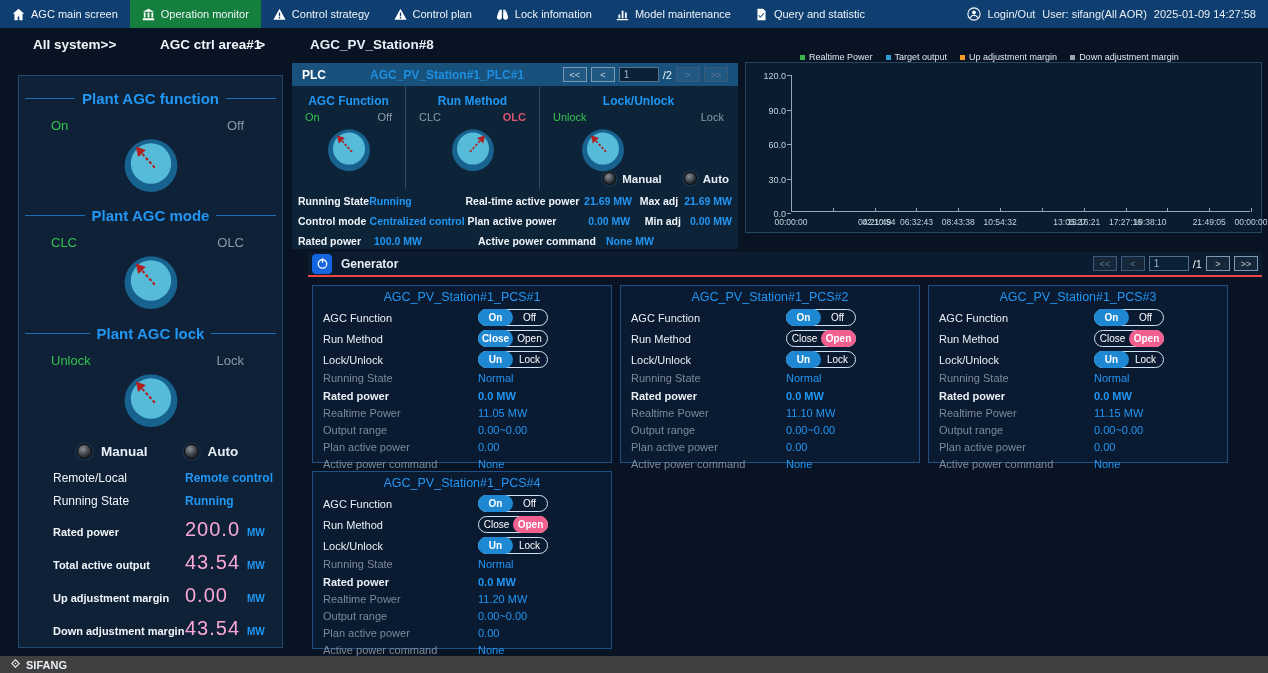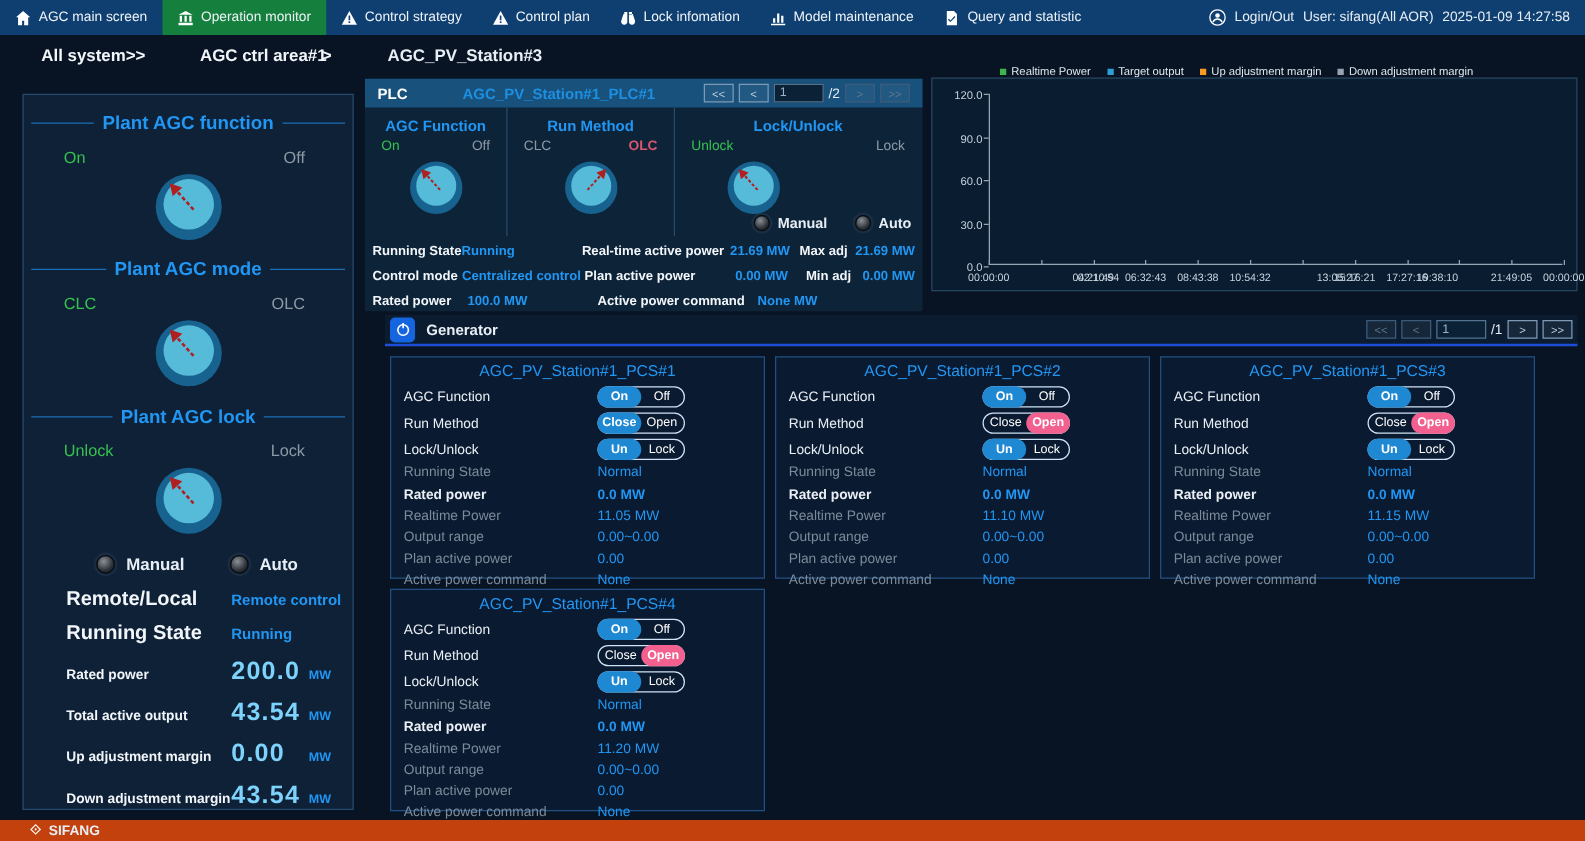--- a/index.html
+++ b/index.html
@@ -32,25 +32,25 @@
   .st-off { color:#8d9aa5; }
   .knob-holder { display:flex; justify-content:center; margin-top:2px; cursor:pointer; }
   .knob-lg svg { width:58px; height:58px; }
   .knob-sm svg { width:46px; height:46px; }
   .radio { width:15px; height:15px; border-radius:50%; flex:0 0 15px;
            background: radial-gradient(circle at 38% 32%, #8a9096, #2b3036 62%, #131619);
            border:1px solid #0a0d10; box-shadow:0 0 0 2px rgba(255,255,255,0.05); cursor:pointer; }
   #plant-radio-row { display:flex; align-items:center; gap:9px; padding-left:58px; margin-top:16px; font-size:13.5px; font-weight:bold; }
   #plant-radio-row .gap { width:18px; }
   .info-row { display:flex; align-items:center; padding-left:34px; margin-top:9px; }
-  .info-row .lbl { width:132px; font-size:16px; font-weight:bold; color:#f2f6fa; }
+  .info-row .lbl { width:132px; font-size:12px; font-weight:normal; color:#f2f6fa; }
   .info-row .val { font-size:12px; font-weight:bold; color:#2196f3; }
   .stat-row { display:flex; align-items:flex-end; padding-left:34px; margin-top:10px; }
   .stat-row .lbl { width:132px; font-size:11px; font-weight:bold; color:#f2f6fa; padding-bottom:3px; }
-  .stat-row .val { width:62px; font-size:20px; font-weight:bold; color:#7dd3fc; letter-spacing:1px; }
+  .stat-row .val { width:62px; font-size:20px; font-weight:normal; color:#f9a8d4; letter-spacing:1px; }
   .stat-row .unit { font-size:10px; font-weight:bold; color:#2196f3; padding-bottom:3px; }
 
   
   #plc-panel { position:absolute; left:292px; top:63px; width:446px; height:186px; background:#0d2338; }
   #plc-header { height:23px; background:#17517c; display:flex; align-items:center; padding:0 10px; }
   #plc-header .plc-t { font-weight:bold; font-size:12px; color:#fff; }
   #plc-header .plc-dev { font-weight:bold; font-size:12px; color:#1e8fe0; margin-left:44px; cursor:pointer; }
   .pager { margin-left:auto; display:flex; align-items:center; gap:4px; }
   .pg-btn { min-width:24px; height:15px; padding:0 3px; border:1px solid #7e99b4; color:#c3d2e0; font-size:9px;
             display:flex; align-items:center; justify-content:center; background:rgba(255,255,255,0.05); cursor:pointer; }
@@ -85,41 +85,41 @@
   .lg-item { display:flex; align-items:center; gap:4px; white-space:nowrap; }
   .lg-sq { width:5px; height:5px; display:inline-block; }
   #chart-panel { position:absolute; left:745px; top:62px; width:517px; height:171px; border:1px solid #26455f; background:#0a1c30; }
   .axis { position:absolute; background:#97a6b4; }
   .ytick-label { position:absolute; width:36px; text-align:right; font-size:9px; color:#c6d2dd; }
   .xtick-label { position:absolute; bottom:5px; font-size:8.5px; color:#c6d2dd; transform:translateX(-50%); }
   .tickmark { position:absolute; background:#97a6b4; }
 
   
   #gen-header { position:absolute; left:308px; top:252px; width:954px; height:25px; display:flex; align-items:center;
-                background:#0b1c30; border-bottom:2px solid #1d4ed8; padding:0 4px; }
+                background:#0b1c30; border-bottom:2px solid #ef4444; padding:0 4px; }
   #gen-icon { width:20px; height:20px; border-radius:4px; background:#1565e0; display:flex; align-items:center; justify-content:center; }
   #gen-icon svg { width:13px; height:13px; }
   #gen-title { font-weight:bold; font-size:12px; margin-left:9px; }
   #cards { position:absolute; left:312px; top:285px; width:920px; display:flex; flex-wrap:wrap; gap:8px; }
   .card { width:300px; height:178px; background:#0a1a30; border:1px solid #205083; }
   .card-title { text-align:center; color:#2196f3; font-size:12.5px; margin-top:4px; cursor:pointer; }
   .card-row { display:flex; align-items:center; padding:0 10px; height:15px; }
   .card-row .c-lbl { width:155px; font-size:11px; }
   .lbl-white { color:#e9eff5; }
   .lbl-gray { color:#7c8b9a; }
   .lbl-strong { color:#e9eff5; font-weight:bold; }
   .c-val { font-size:11px; color:#2196f3; }
   .c-val.strong { font-weight:bold; } .mt6 { margin-top:6px; } .mt3 { margin-top:3px; } .mt2 { margin-top:2px; }
   .toggle { position:relative; width:70px; height:17px; border:1px solid #cfe3f5; border-radius:9px; display:flex; font-size:10px; color:#fff; cursor:pointer; background:transparent; }
   .toggle .seg { flex:1; display:flex; align-items:center; justify-content:center; border-radius:9px; }
   .toggle .seg.on-blue { background:#1e88d2; font-weight:bold; margin:-1px; }
   .toggle .seg.on-pink { background:#f2608f; font-weight:bold; margin:-1px; }
 
   
-  #footer { position:absolute; left:0; bottom:0; width:100%; height:17px; background:#c2410c; display:flex; align-items:center; gap:5px; padding-left:23px; font-size:11px; font-weight:bold; }
+  #footer { position:absolute; left:0; bottom:0; width:100%; height:17px; background:#404040; display:flex; align-items:center; gap:5px; padding-left:10px; font-size:11px; font-weight:bold; }
   #footer svg { width:11px; height:11px; }
 </style>
 </head>
 <body>
 <div id="app">
 
 <div id="topnav">
   <div id="nav-items" style="display: flex;">
         <div class="nav-item">
           <span class="nav-icon">
@@ -190,21 +190,21 @@
           </svg>
         </span>
     <span>Login/Out</span>
     <span>User: sifang(All AOR)</span>
     <span>2025-01-09 14:27:58</span>
   </div>
 </div>
 
 <div id="bc-all" class="bc">All system&gt;&gt;</div>
 <div id="bc-area" class="bc"><span>AGC ctrl area#1</span><span class="bc-arrow">&gt;</span></div>
-<div id="station-title">AGC_PV_Station#3</div>
+<div id="station-title">AGC_PV_Station#8</div>
 
 <div id="plant-panel">
   <div class="section-title" style="margin-top:14px;">
     <span class="line"></span>
         <span>Plant AGC function</span>
         <span class="line"></span>
   </div>
   <div class="knob-states">
     <span class="st-on">On</span>
     <span class="st-off">Off</span>

